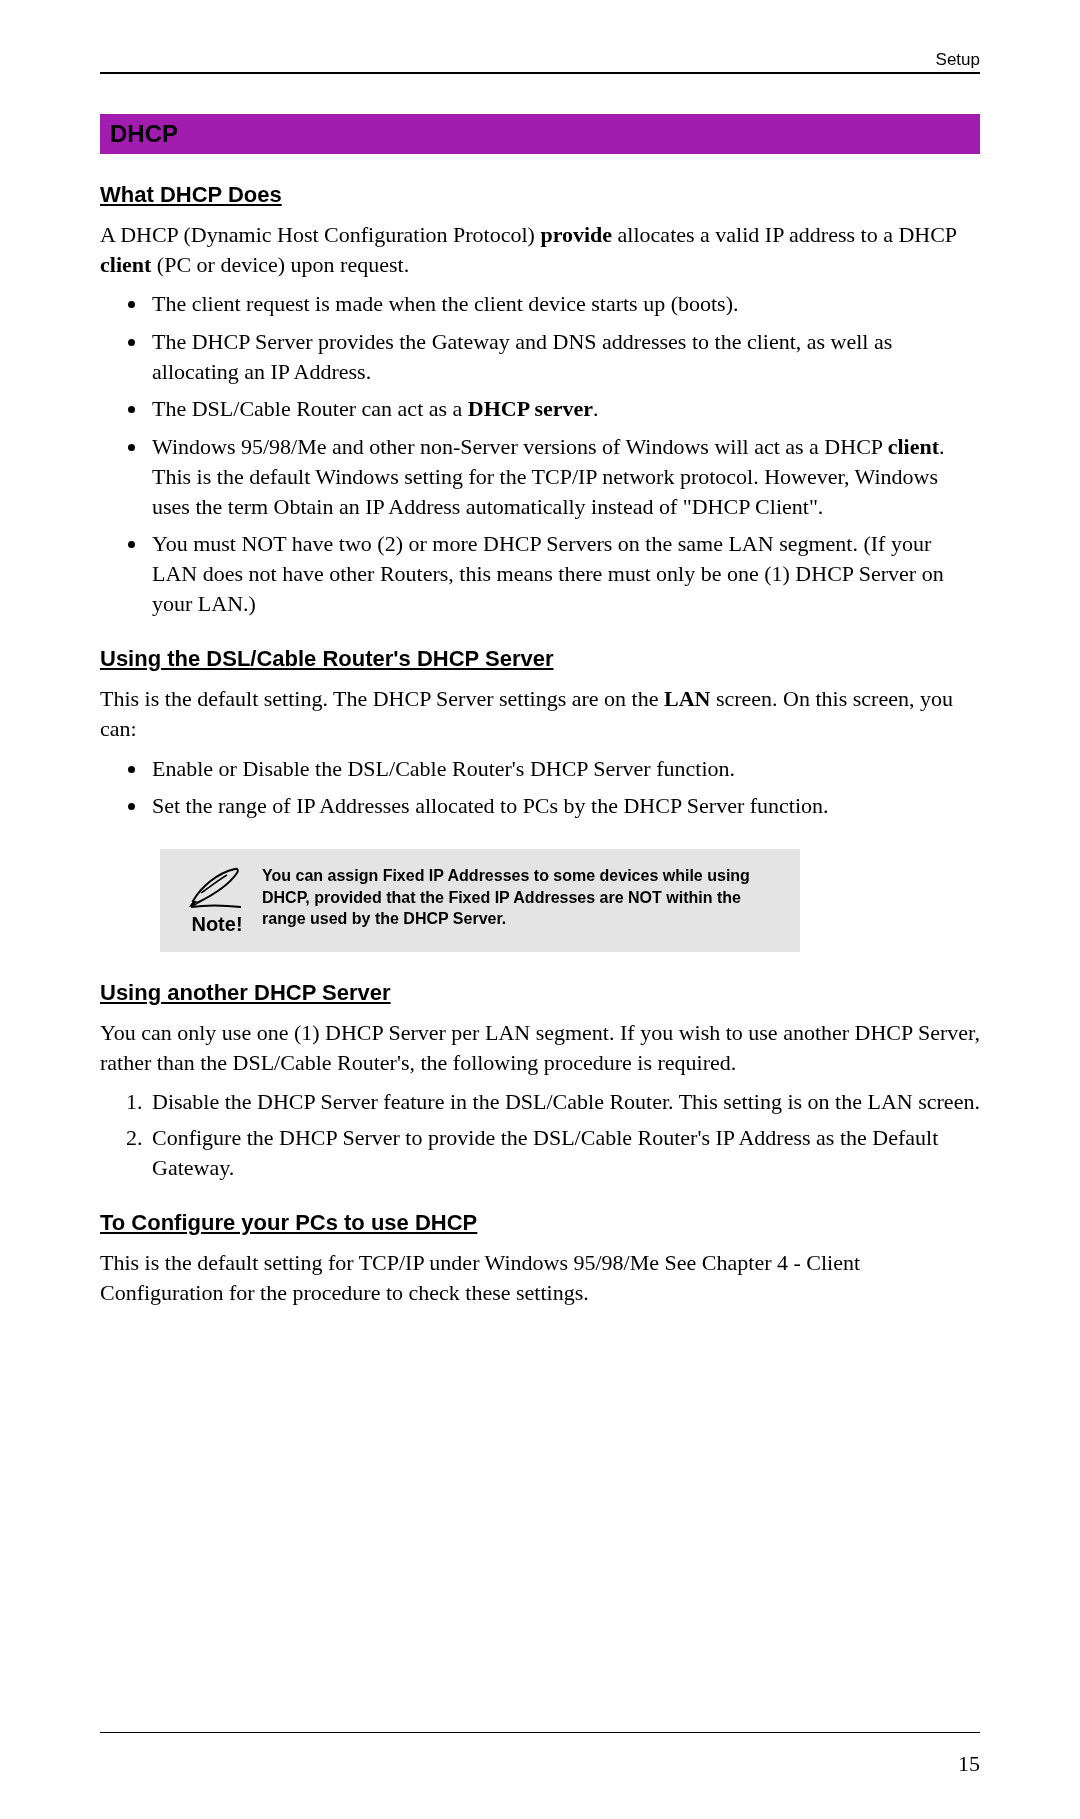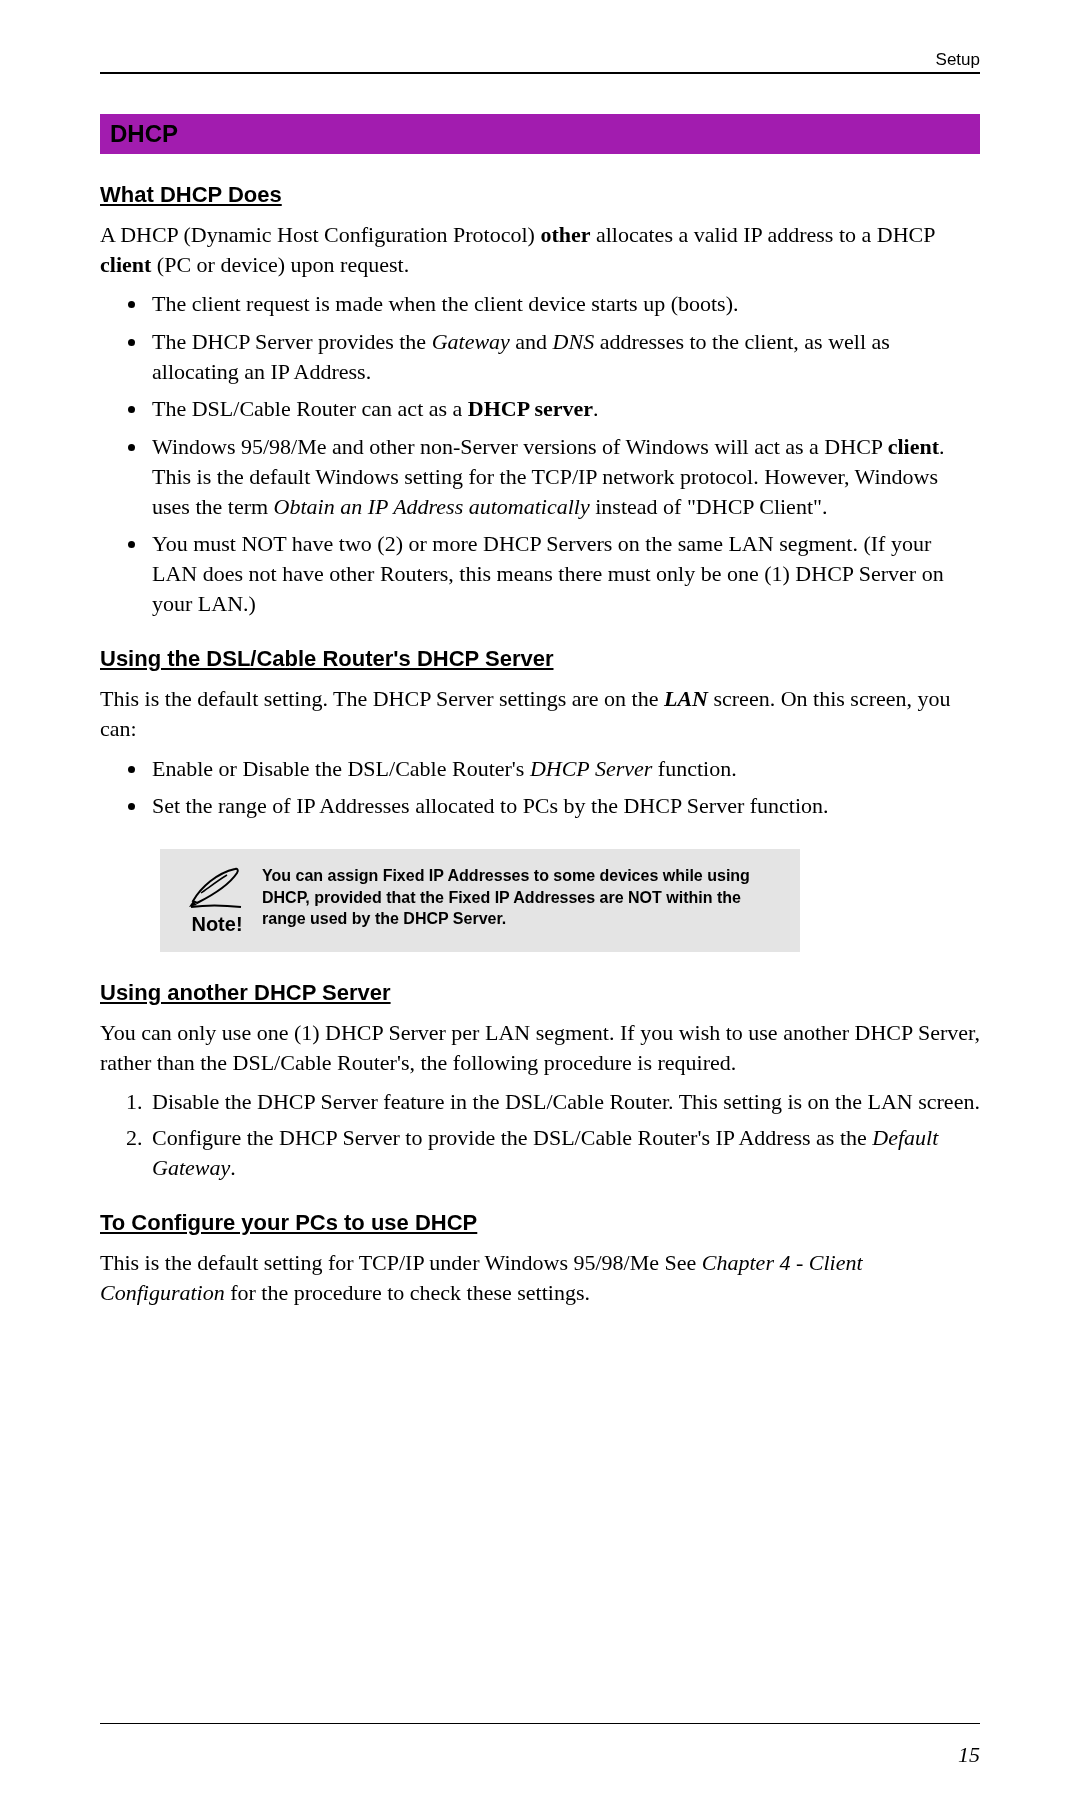--- a/index.html
+++ b/index.html
@@ -61,21 +61,21 @@
     margin: 6px 0 10px 0;
     padding-left: 48px;
   }
   ol.numbers li {
     font-size: 22px;
     line-height: 1.35;
     margin-bottom: 6px;
     padding-left: 4px;
   }
   .bold { font-weight: bold; }
-  .italic { font-style: italic; }
+  .italic { }
   .note-box {
     display: flex;
     align-items: flex-start;
     background: #e4e4e4;
     margin: 28px 0 28px 60px;
     width: 640px;
     padding: 16px 20px 16px 12px;
     box-sizing: border-box;
   }
   .note-icon-col {
@@ -90,22 +90,21 @@
   .note-text {
     font-family: Arial, Helvetica, sans-serif;
     font-weight: bold;
     font-size: 16px;
     line-height: 1.35;
   }
   .footer-area {
     position: absolute;
     left: 100px;
     right: 100px;
-    bottom: 51px;
-    font-style: italic;
+    bottom: 42px;
   }
   .footer-rule {
     border-top: 1px solid #000;
     margin-bottom: 18px;
   }
   .page-number {
     text-align: right;
     font-size: 22px;
   }
 </style>
@@ -115,21 +114,21 @@
 <div class="page">
 
   <div class="header-area">
     <div class="header-label">Setup</div>
   </div>
 
   <div class="section-bar">DHCP</div>
 
   <div class="subhead">What DHCP Does</div>
   <p class="body-text">
-    <span>A DHCP (Dynamic Host Configuration Protocol) </span><span class="bold">other</span><span> allocates a valid IP address to a DHCP </span><span class="bold">client</span><span> (PC or device) upon request.</span>
+    <span>A DHCP (Dynamic Host Configuration Protocol) </span><span class="bold">provide</span><span> allocates a valid IP address to a DHCP </span><span class="bold">client</span><span> (PC or device) upon request.</span>
   </p>
   <ul class="bullets">
     <li>The client request is made when the client device starts up (boots).</li>
     <li>
       <span>The DHCP Server provides the </span><span class="italic">Gateway</span><span> and </span><span class="italic">DNS</span><span> addresses to the client, as well as allocating an IP Address.</span>
     </li>
     <li>
       <span>The DSL/Cable Router can act as a </span><span class="bold">DHCP server</span><span>.</span>
     </li>
     <li>

